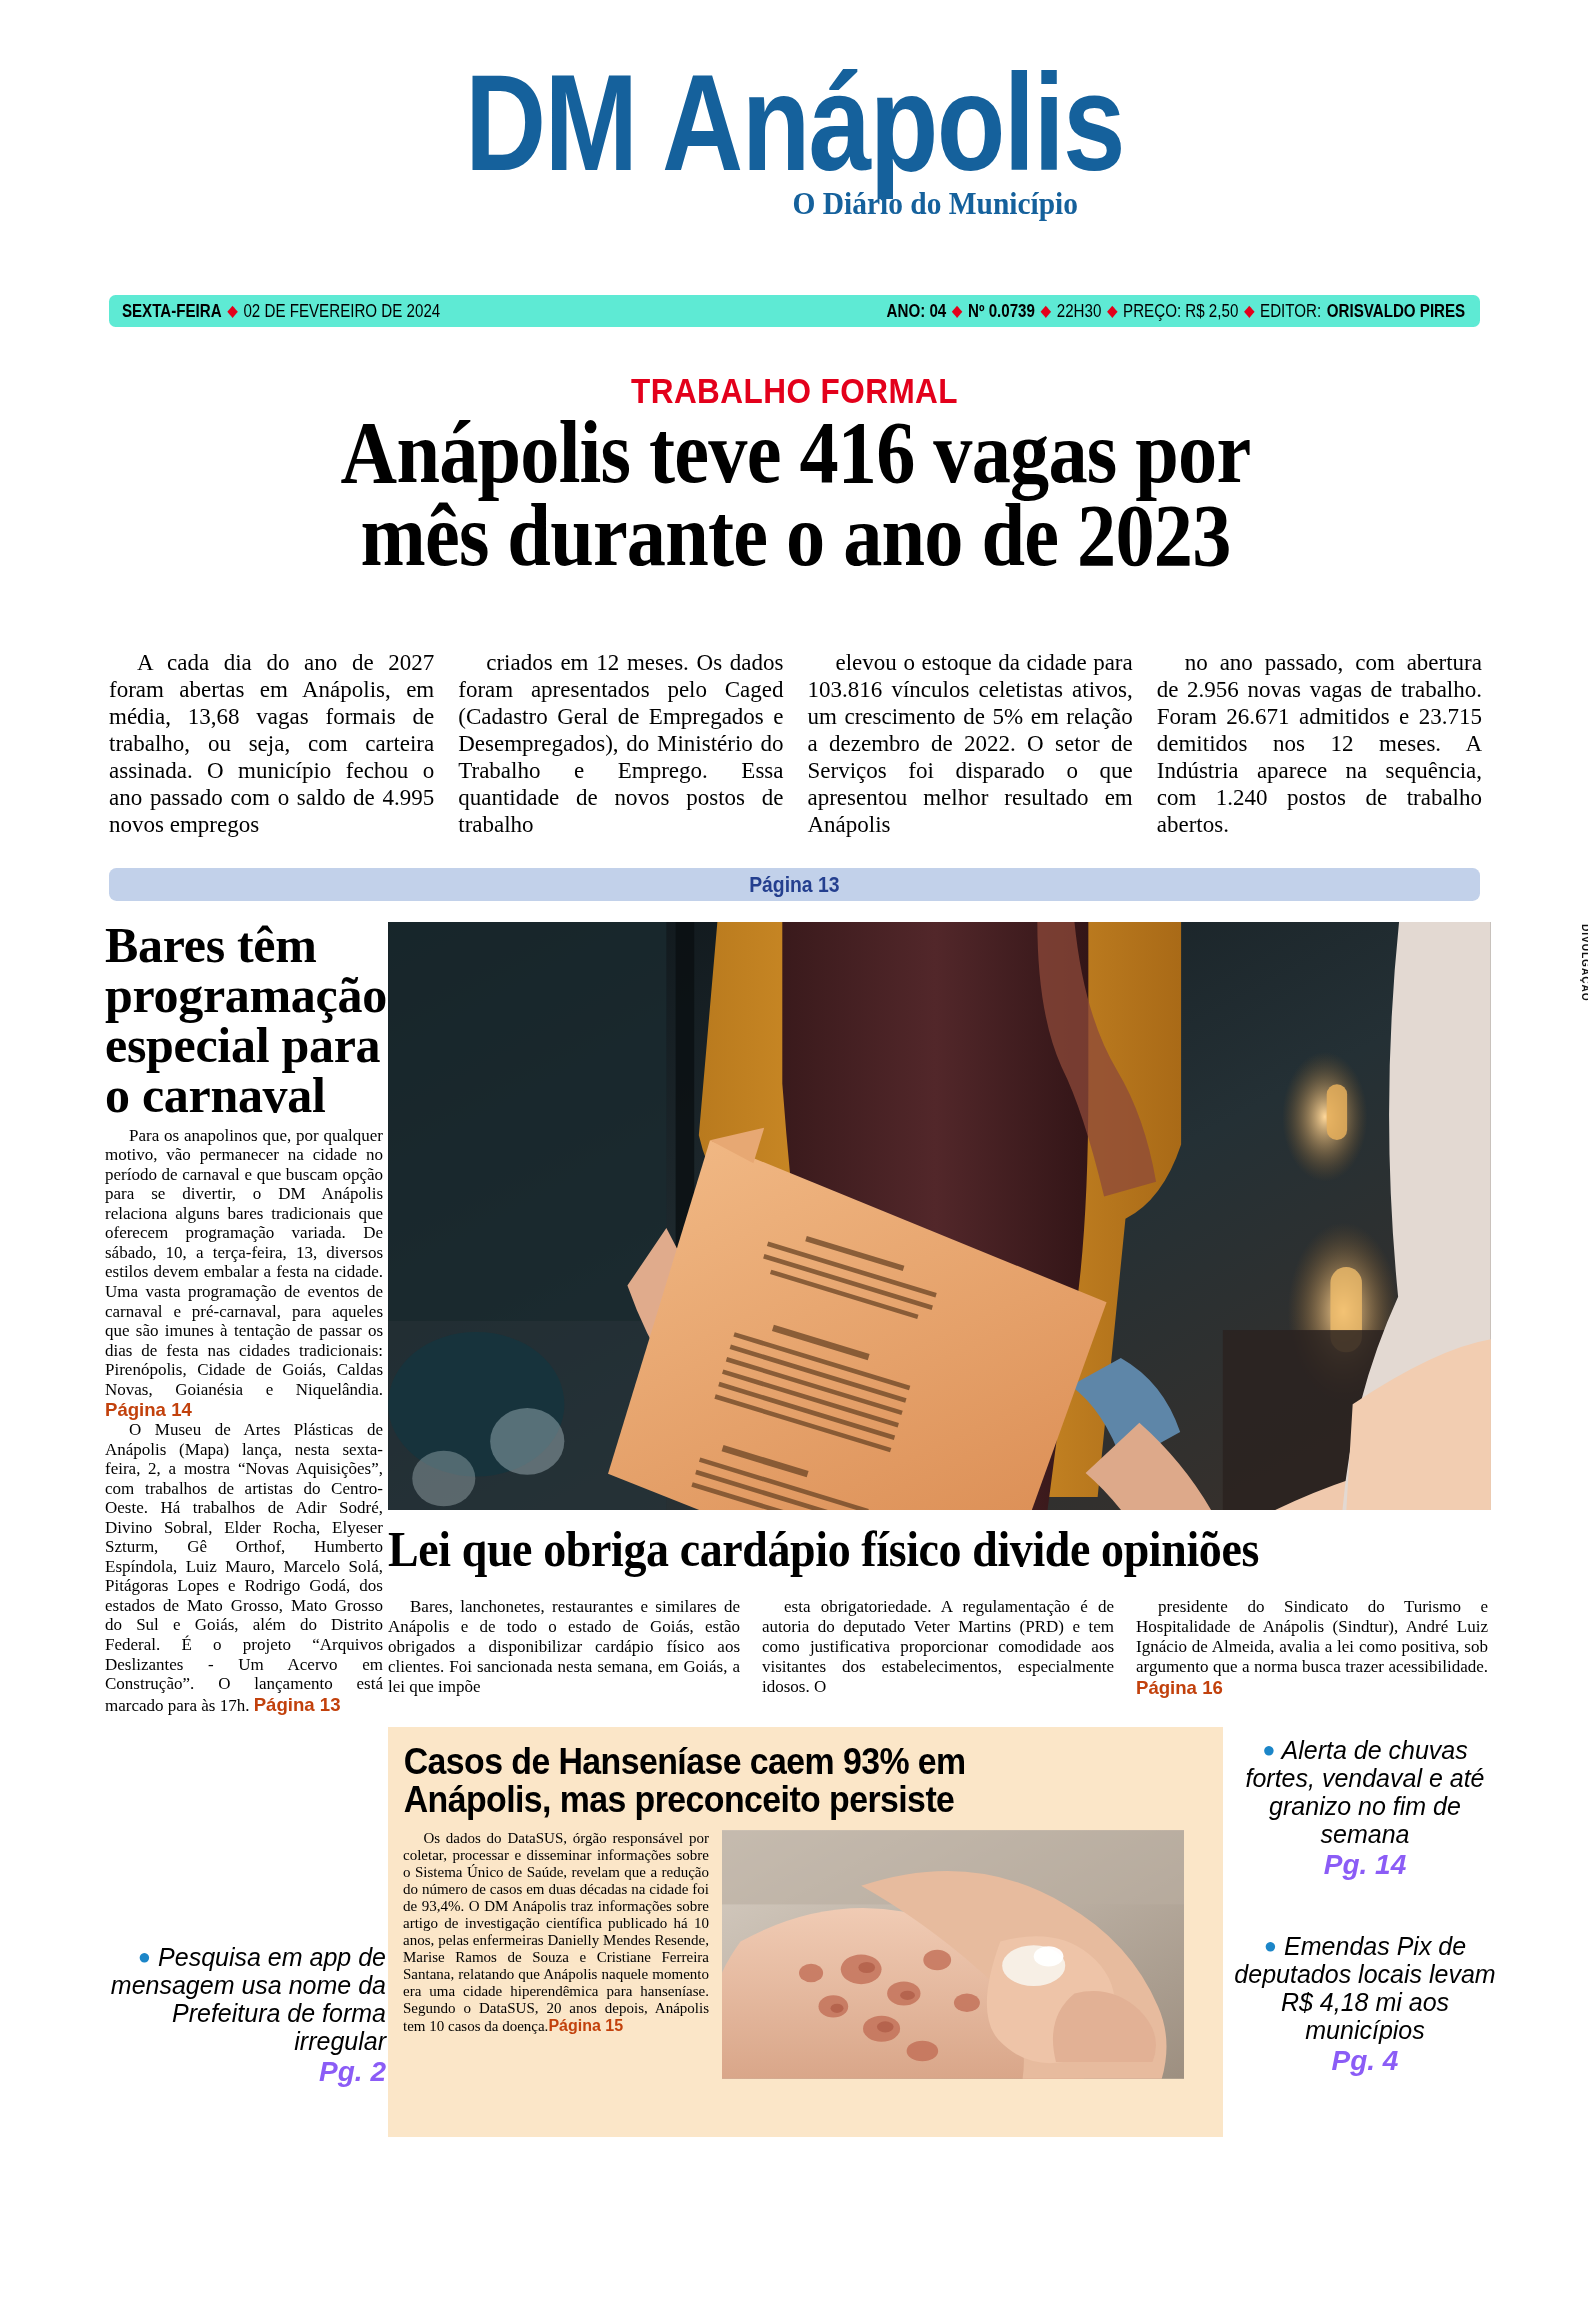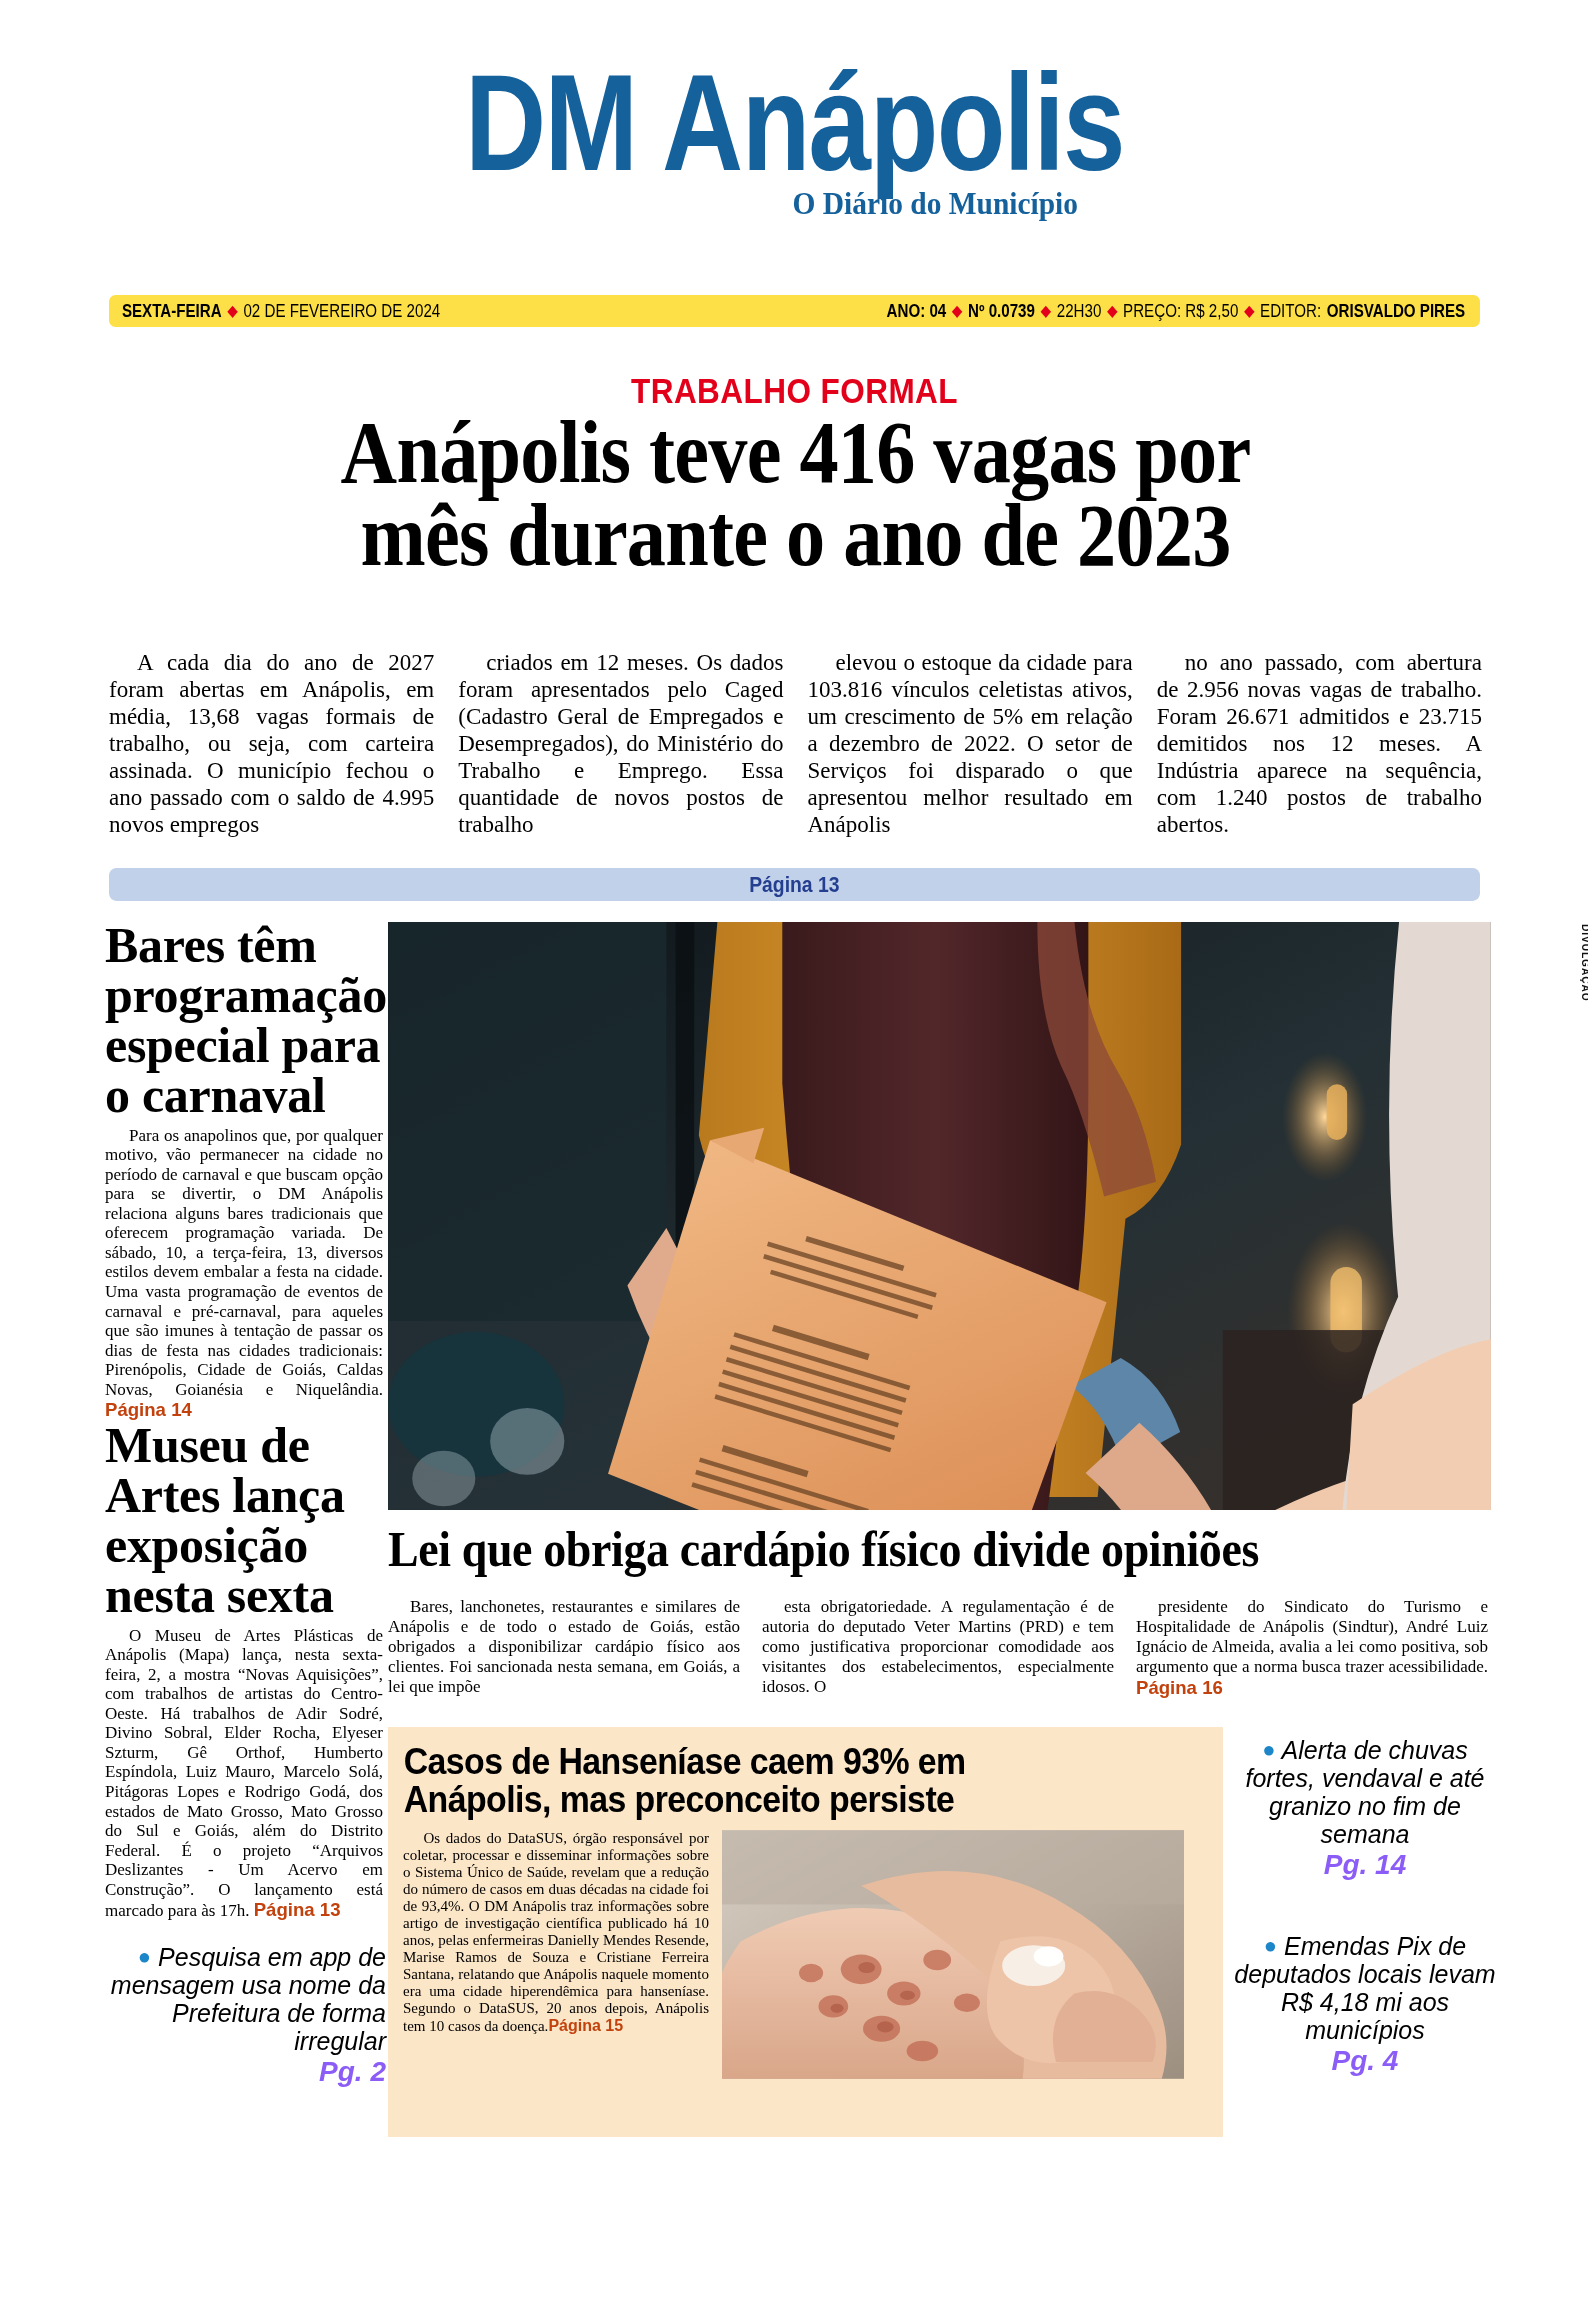--- a/index.html
+++ b/index.html
@@ -5,21 +5,21 @@
   html,body{margin:0;padding:0;background:#ffffff;}
   body{width:1589px;height:2300px;font-family:"Liberation Serif",serif;color:#000;-webkit-font-smoothing:antialiased;}
   .page{position:relative;width:1589px;height:2300px;overflow:hidden;background:#fff;}
 
   
   .masthead{position:absolute;left:0;top:54px;width:1589px;text-align:center;}
   .masthead-title{font-family:"Liberation Sans",sans-serif;font-weight:bold;font-size:137px;line-height:1;color:#15619c;letter-spacing:-1.9px;transform:scaleX(.82);transform-origin:center;display:block;}
   .masthead-sub{font-family:"Liberation Serif",serif;font-weight:bold;font-size:32px;color:#15619c;transform:scaleX(.92);display:block;margin-top:-5.6px;padding-left:306px;}
 
   
-  .infobar{position:absolute;left:109px;top:295px;width:1371px;height:32px;background:#fde047;border-radius:6.5px;display:flex;align-items:center;font-family:"Liberation Sans",sans-serif;font-size:17.6px;}
+  .infobar{position:absolute;left:109px;top:295px;width:1371px;height:32px;background:#5eead4;border-radius:6.5px;display:flex;align-items:center;font-family:"Liberation Sans",sans-serif;font-size:17.6px;}
   .infobar .left{padding-left:15px;display:flex;align-items:center;gap:6.5px;transform:scaleX(.86);transform-origin:left center;white-space:nowrap;}
   .infobar .right{margin-left:auto;padding-right:16.7px;display:flex;align-items:center;gap:6.5px;transform:scaleX(.86);transform-origin:right center;white-space:nowrap;}
   .ib-b{font-weight:bold;}
   .dia{color:#e3001b;font-size:16px;line-height:1;}
 
   
   .kicker{position:absolute;left:0;top:371px;width:1589px;text-align:center;font-family:"Liberation Sans",sans-serif;font-weight:bold;font-size:35px;color:#e3001b;letter-spacing:0.5px;transform:scaleX(.9);}
   .lead-head{position:absolute;left:102px;top:411px;width:1387px;text-align:center;font-family:"Liberation Serif",serif;font-weight:bold;font-size:89px;line-height:.93;letter-spacing:-0.9px;transform:scaleX(.88);transform-origin:center top;}
 
   .lead-cols{position:absolute;left:109px;top:649px;width:1373px;display:flex;gap:24px;}
@@ -123,21 +123,20 @@
   <div class="pagbar">
     <span>Página 13</span>
   </div>
 
   <div class="rail">
     <h2 class="rail-head">Bares têm programação especial para o carnaval</h2>
     <p class="rail-body"><span>Para os anapolinos que, por qualquer motivo, vão permanecer na cidade no período de carnaval e que buscam opção para se divertir, o DM Anápolis relaciona alguns bares tradicionais que oferecem programação variada. De sábado, 10, a terça-feira, 13,  diversos estilos devem embalar a festa na cidade. Uma vasta programação de eventos de carnaval e pré-carnaval, para aqueles que são imunes à tentação de passar os dias de festa nas cidades tradicionais: Pirenópolis, Cidade de Goiás, Caldas Novas, Goianésia e Niquelândia.</span> <span class="pgref">Página 14</span></p>
   </div>
 
   <div class="rail2">
-    <h2 class="rail-head">Museu de Artes lança exposição nesta sexta</h2>
     <p class="rail-body"><span>O Museu de Artes Plásticas de Anápolis (Mapa) lança, nesta sexta-feira, 2, a mostra “Novas Aquisições”, com trabalhos de artistas do Centro-Oeste. Há trabalhos de Adir Sodré, Divino Sobral, Elder Rocha, Elyeser Szturm, Gê Orthof, Humberto Espíndola, Luiz Mauro, Marcelo Solá, Pitágoras Lopes e Rodrigo Godá, dos estados de Mato Grosso, Mato Grosso do Sul e Goiás, além do Distrito Federal. É o projeto “Arquivos Deslizantes - Um Acervo em Construção”. O lançamento está marcado para às 17h.</span> <span class="pgref">Página 13</span></p>
   </div>
 
   <div class="teaser teaser-left">
     <span class="bt">●</span>
     <span>Pesquisa em app de mensagem usa nome da Prefeitura de forma irregular</span>
     <span class="pg">Pg. 2</span>
   </div>
 
   <div class="photo">

